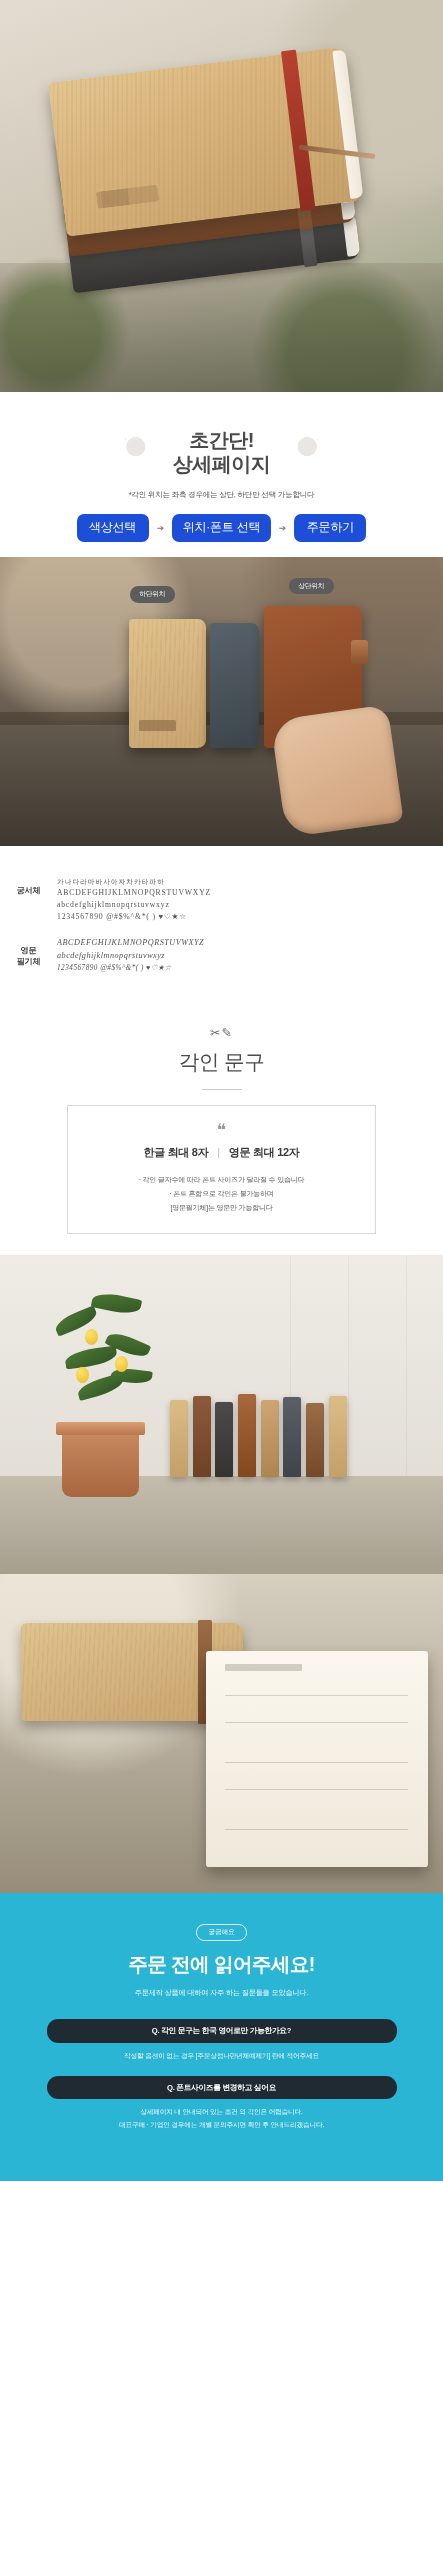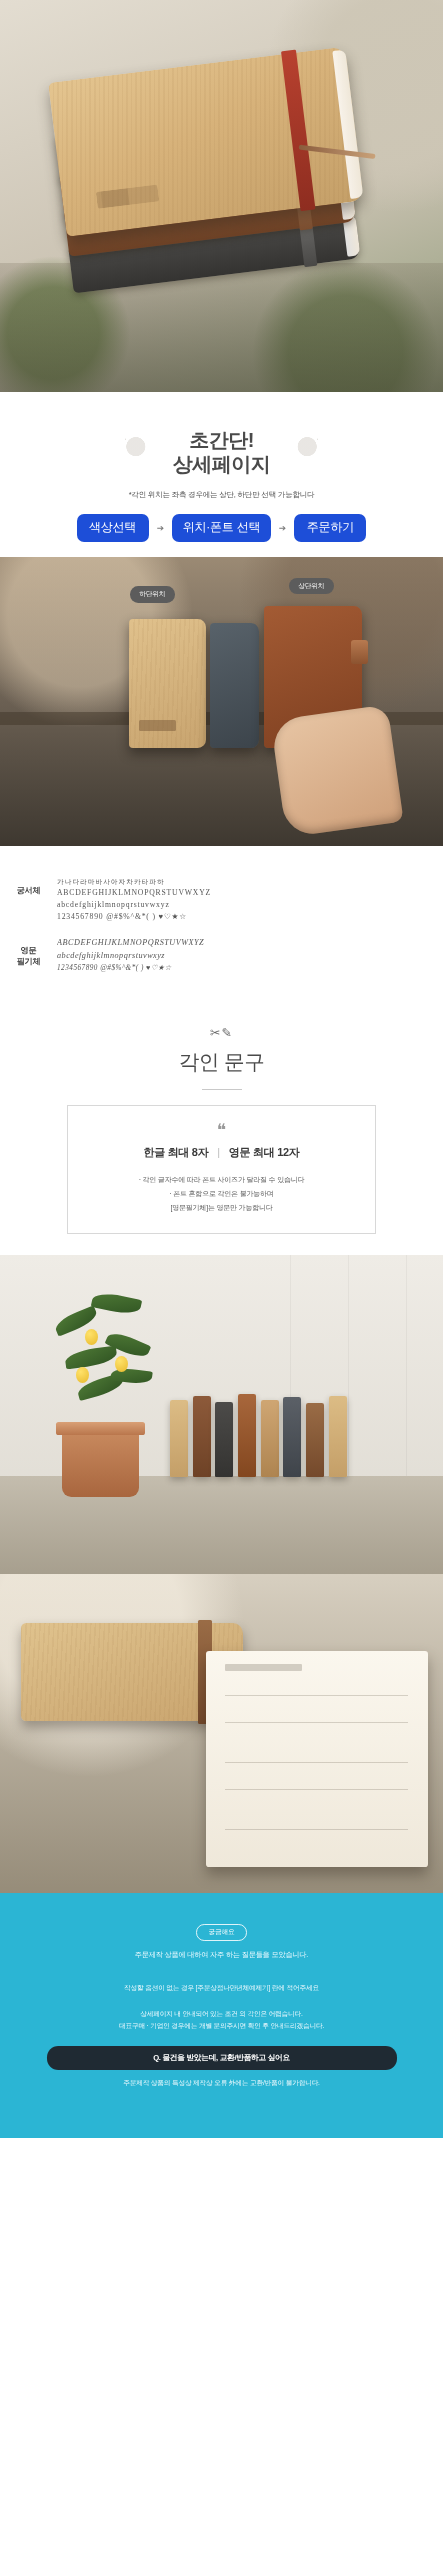--- a/index.html
+++ b/index.html
@@ -469,38 +469,37 @@
         <div class="tabband"></div>
       </div>
     <div class="ob-open">
       <div class="hdr"></div>
       <div class="lines"></div>
     </div>
   </div>
 
   <div class="faq">
     <div class="faq-badge">궁금해요</div>
+    <h2>주문 전에 읽어주세요!</h2>
     <div class="sub">주문제작 상품에 대하여 자주 하는 질문들을 모았습니다.</div>
 
     <div class="qa-list">
 
       <div class="qa">
+        <span class="q">Q. 각인 문구는 한국 영어로만 가능한가요?</span>
         <div class="a">작성할 옵션이 없는 경우 [주문상점나만년체예제기] 란에 적어주세요</div>
       </div>
 
 
       <div class="qa">
+        <span class="q">Q. 폰트사이즈를 변경하고 싶어요</span>
         <div class="a">
           <div>상세페이지 내 안내되어 있는 조건 외 각인은 어렵습니다.</div>
           <div>대표구매 · 기업인 경우에는 개별 문의주시면 확인 후 안내드리겠습니다.</div>
         </div>
       </div>
 
-      <div class="qa">
-        <span class="q">Q. 물건을 받았는데, 교환/반품하고 싶어요</span>
-        <div class="a">주문제작 상품의 특성상 제작상 오류 外에는 교환/반품이 불가합니다.</div>
-      </div>
 
     </div>
   </div>
 
 </div>
 
 
 </body></html>

